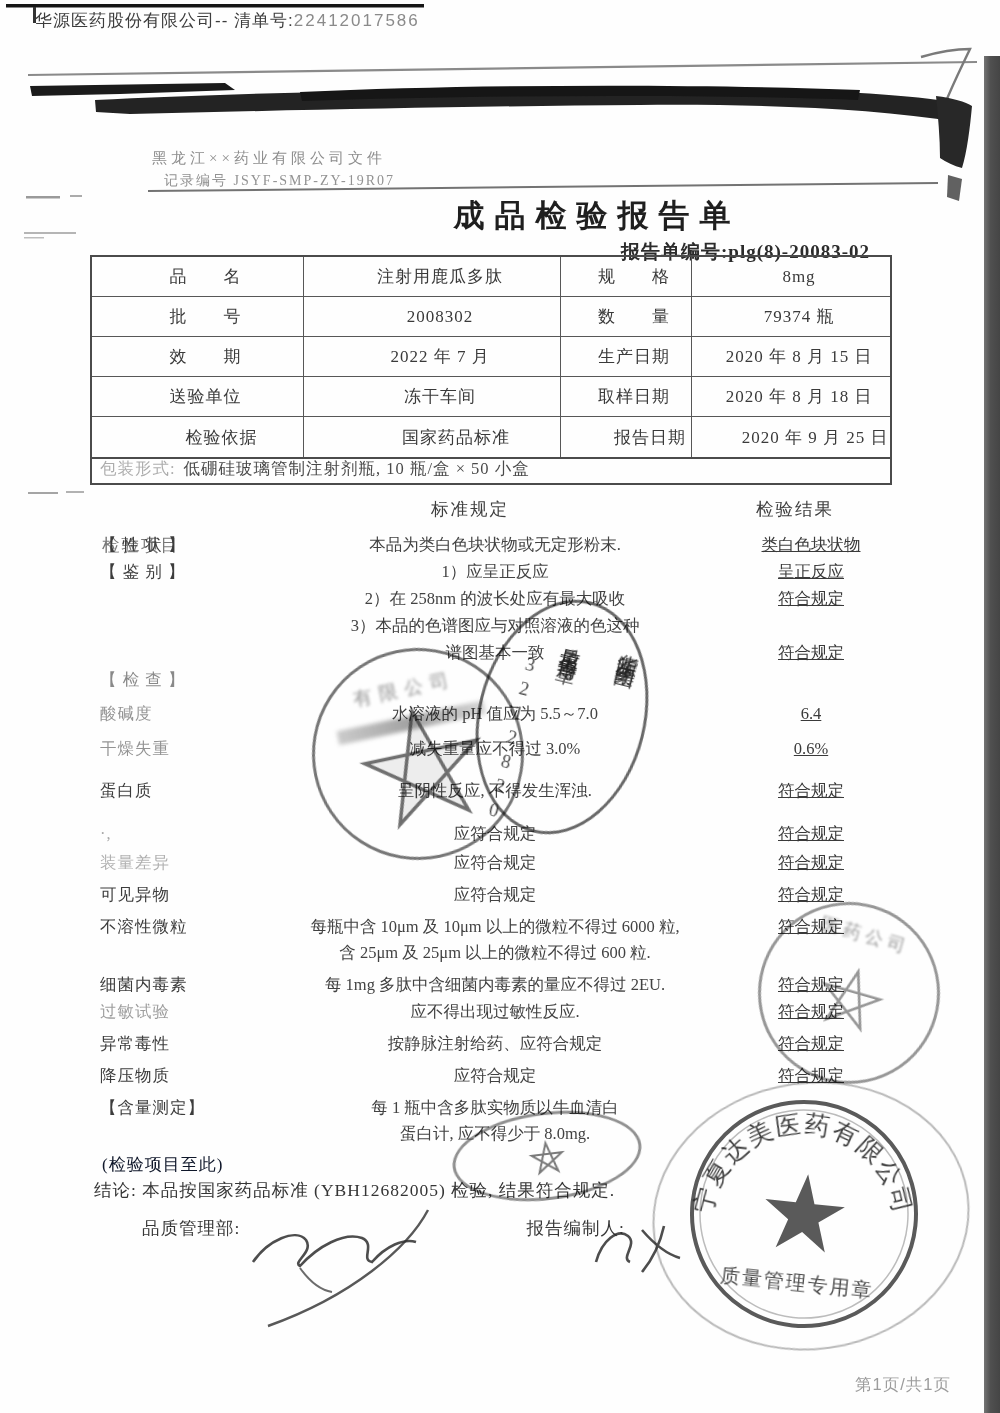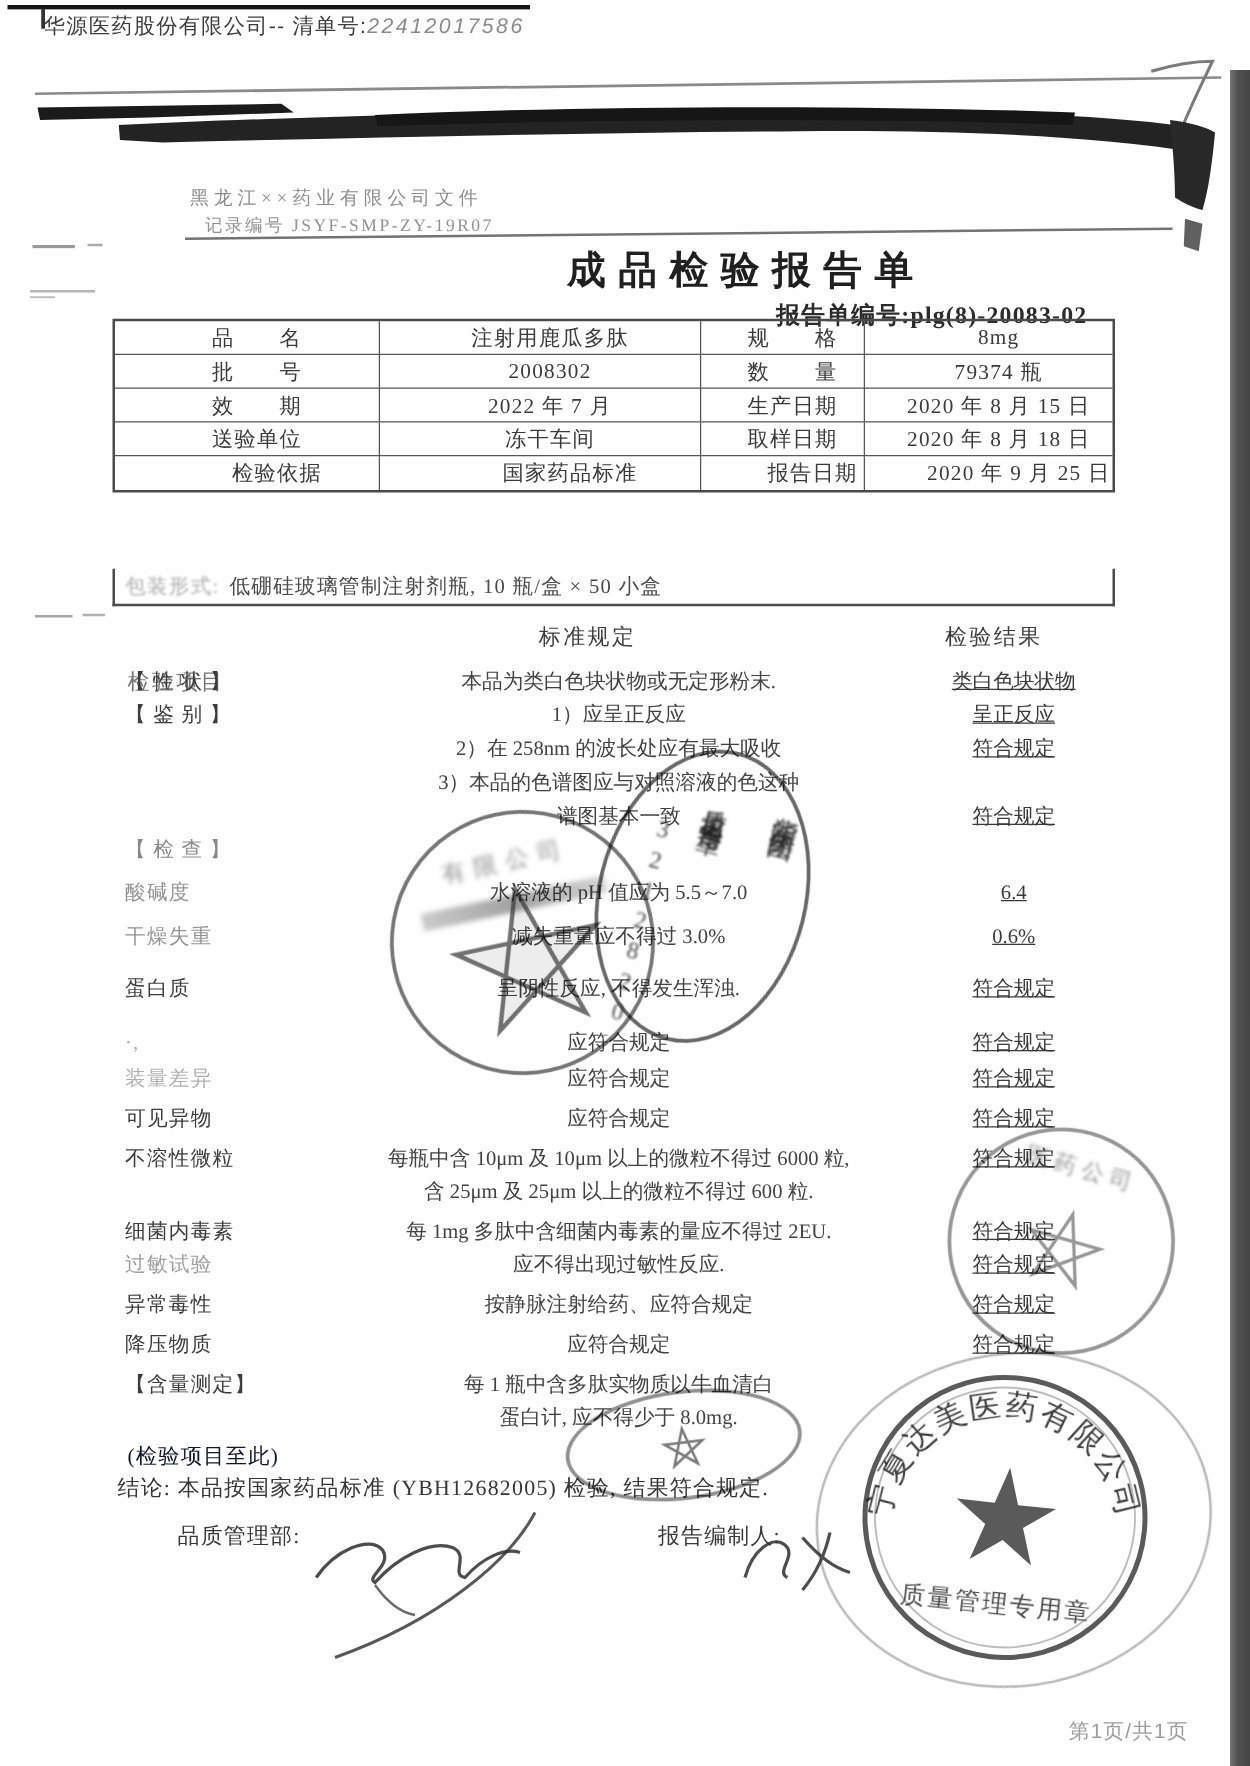--- a/index.html
+++ b/index.html
@@ -6,21 +6,21 @@
   html,body { background:#ffffff; }
   #page {
     position:relative; width:1000px; height:1413px; overflow:hidden;
     background:#fefefe; font-family:"Liberation Serif","DejaVu Serif",serif; color:#3d3d3d;
   }
   
   .win-header {
     position:absolute; left:35px; top:9px; font-family:"Liberation Sans","DejaVu Sans",sans-serif;
     font-size:17px; letter-spacing:1px; color:#3c3c3c; white-space:nowrap;
   }
-  .win-header .list-no { color:#8a8a8a; letter-spacing:2px;font-style:italic; }
+  .win-header .list-no { color:#8a8a8a; letter-spacing:2px; }
   
   .right-strip {
     position:absolute; left:984px; top:56px; width:16px; height:1357px;
     background:linear-gradient(90deg,#6d6d6d,#474747 40%,#3b3b3b); opacity:.95;
   }
   
   .doc { position:absolute; left:90px; top:145px; width:802px; }
   .faint-line1 {
     position:absolute; left:62px; top:4px; font-size:15px; color:#8d8d8d;
     letter-spacing:4px; filter:blur(.6px);
@@ -36,21 +36,21 @@
   .report-no {
     position:absolute; right:22px; top:94px; font-size:19px; font-weight:600;
     color:#2b2b2b; letter-spacing:1px;
   }
   
   .info-table {
     position:absolute; left:0; top:110px; width:802px;
     border:2px solid #4b4b4b; display:grid; grid-template-columns:212px 257px 131px 198px;
   }
   .info-cell {
-    height:27px; display:flex; align-items:center; justify-content:center;
+    height:40px; display:flex; align-items:center; justify-content:center;
     border-bottom:1.5px solid #575757; border-right:1.5px solid #575757;
     font-size:17px; color:#3a3a3a; letter-spacing:1px; white-space:nowrap;padding-left:16px;
   }
   .info-cell.lastcol { border-right:none; }
   .info-row:last-child .info-cell { border-bottom:none;margin-left:32px; }
   .info-row { display:contents; }
   .pack-row {
     position:absolute; left:0; top:310px; width:802px; height:30px;
     border:2px solid #4b4b4b; border-top:none; display:flex; align-items:center;
     padding-left:8px; font-size:16.5px; color:#4a4a4a; letter-spacing:1px;

